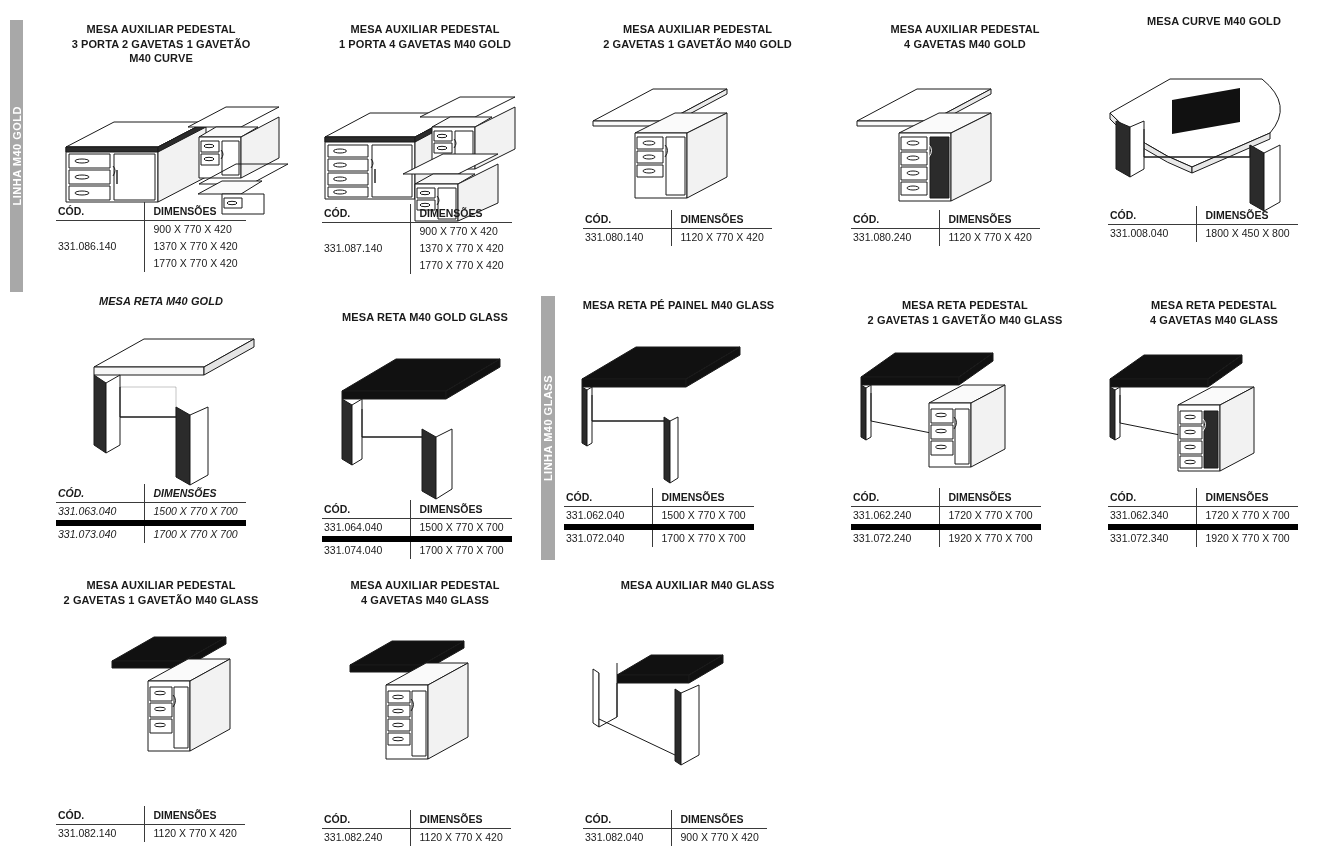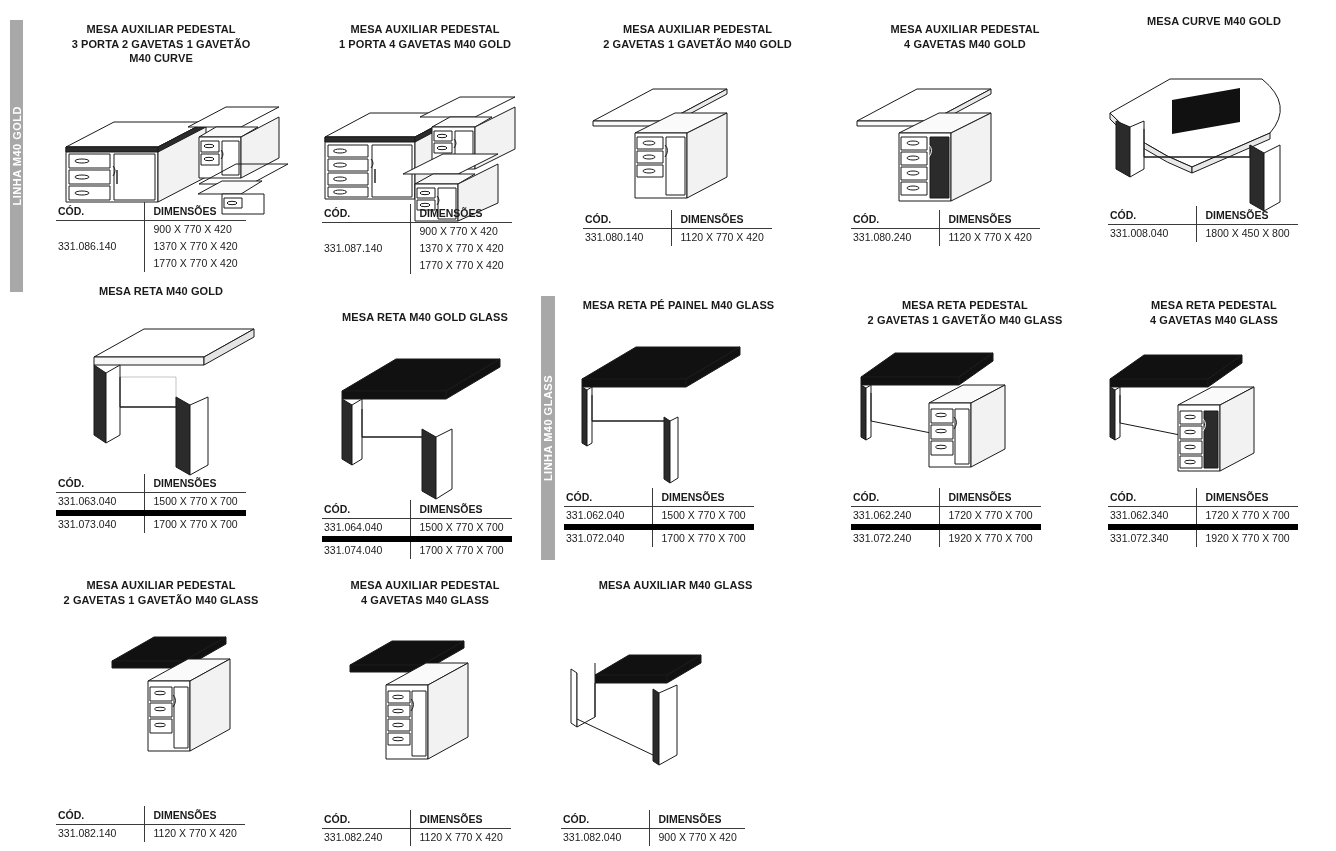--- a/index.html
+++ b/index.html
@@ -335,21 +335,21 @@
         <tbody>
           <tr>
               <td class="codcell">331.008.040</td>
               <td class="c-dim">1800 X 450 X 800</td>
             </tr>
         </tbody>
       </table>
     </div>
   </div>
 
-  <div class="card" style="left:36px; top:284px; width:250px;">
+  <div class="card" style="left:36px; top:294px; width:250px;font-style:italic;">
     <div class="card-title">
       <div>MESA RETA M40 GOLD</div>
     </div>
     <div class="art" style="height:150px; margin-top:26px;">
       <svg viewBox="0 0 250 150">
         <g fill="#ffffff" stroke="#1a1a1a" stroke-width="1" stroke-linejoin="round">
           <path d="M58 32 L108 4 L218 4 L168 32 Z"></path>
           <path d="M58 32 L58 40 L168 40 L168 32 Z" fill="#f6f6f6"></path>
           <path d="M168 32 L218 4 L218 12 L168 40 Z" fill="#e4e4e4"></path>
           <path d="M58 40 L58 110 L70 118 L70 48 Z" fill="#2b2b2b"></path>
@@ -649,21 +649,21 @@
         <tbody>
           <tr>
               <td class="codcell">331.082.240</td>
               <td class="c-dim">1120 X 770 X 420</td>
             </tr>
         </tbody>
       </table>
     </div>
   </div>
 
-  <div class="card" style="left:553px; top:578px; width:245px;">
+  <div class="card" style="left:575px; top:578px; width:245px;">
     <div class="card-title">
       <div>MESA AUXILIAR M40 GLASS</div>
     </div>
     <div class="art" style="height:160px; margin-top:40px;">
       <svg viewBox="0 0 245 160">
         <g fill="#ffffff" stroke="#1a1a1a" stroke-width="1" stroke-linejoin="round">
           <path d="M42 42 L76 22 L148 22 L114 42 Z" fill="#111111"></path>
           <path d="M42 42 L42 50 L114 50 L114 42 Z" fill="#111111"></path>
           <path d="M114 42 L148 22 L148 30 L114 50 Z" fill="#111111"></path>
           <path d="M18 36 L18 90 L24 94 L24 40 Z" fill="#ffffff"></path>

